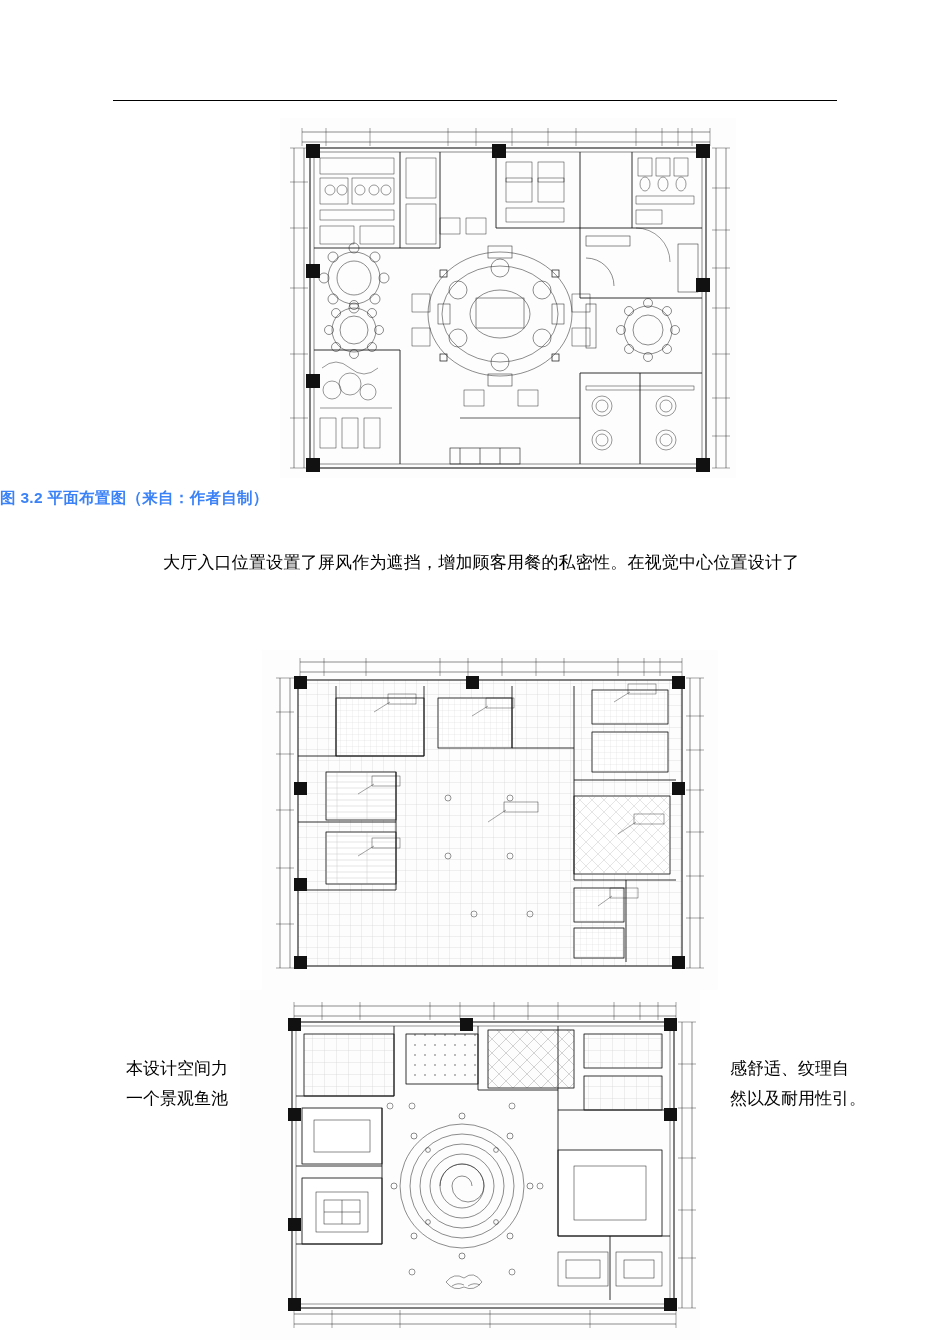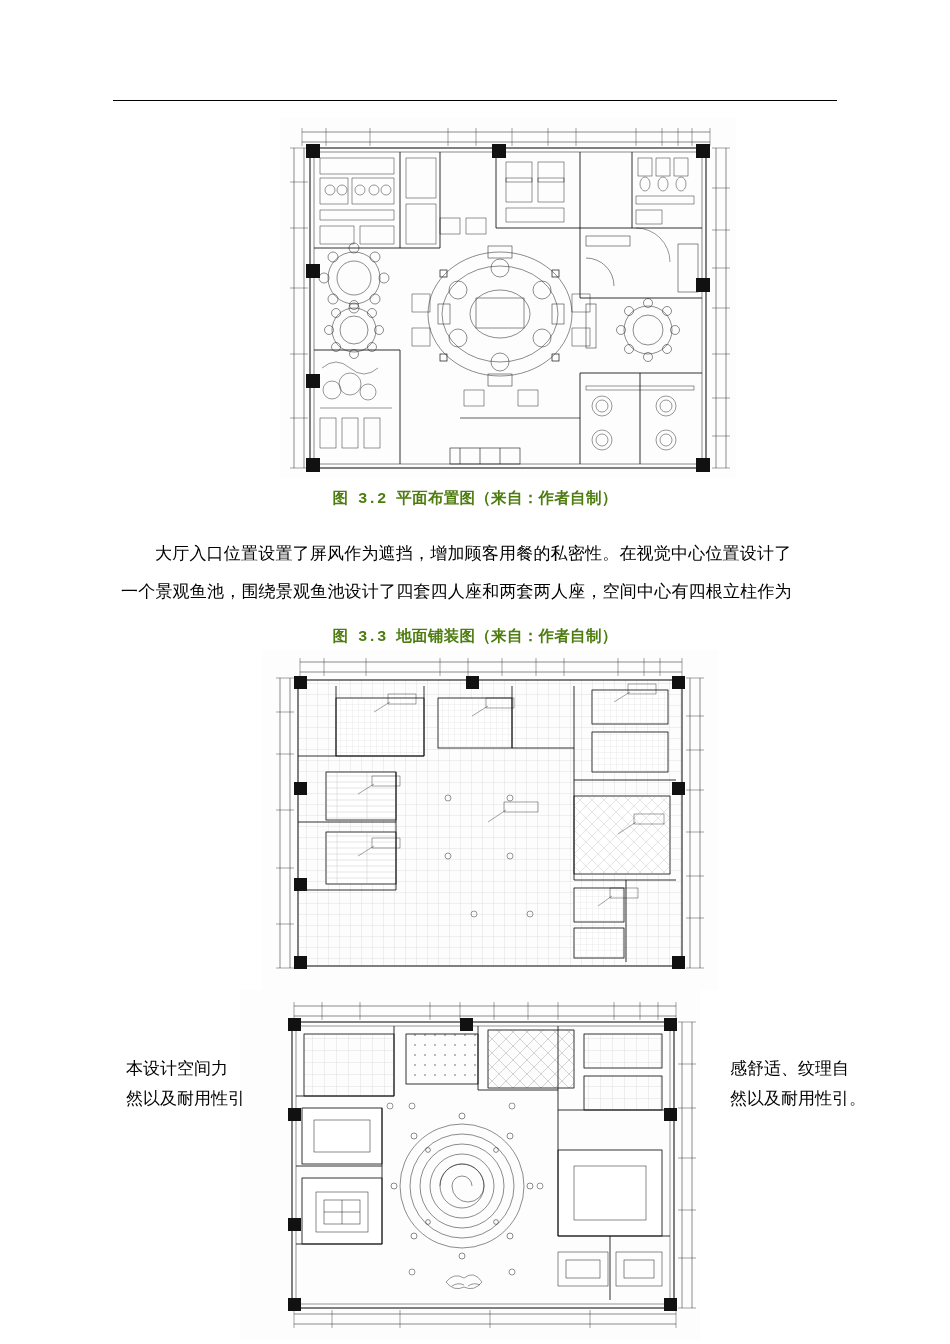--- a/index.html
+++ b/index.html
@@ -28,38 +28,37 @@
   }
 
   
   .figure {
     position: absolute;
     background: #fdfdfd;
   }
   .fig-caption {
     position: absolute;
     width: 100%;
-    text-align: center;
-    font-family: Liberation Mono, monospace;
+    font-family: Liberation Sans, sans-serif;
     font-size: 15.5px;
     font-weight: bold;
-    color: #4d7c0f;
+    color: #3b82f6;
     letter-spacing: 0.3px;
   }
 
   
   .para {
     position: absolute;
     font-size: 17px;
     line-height: 30px;
     color: #000;
     text-align: justify;
     letter-spacing: 0.2px;
   }
-  .para p { margin: 8px; font-family: Liberation Mono, monospace; }
+  .para p { margin: 16px; }
   .indent { text-indent: 2em; }
 
   .frag {
     position: absolute;
     font-size: 17px;
     line-height: 30px;
     color: #000;
     white-space: nowrap;
     text-align: center;
   }
@@ -305,24 +304,22 @@
             <line x1="220" y1="330" x2="220" y2="346"></line>
           </g>
         </g>
       </svg>
     </div>
   </div>
   <div class="fig-caption" style="left:0; top:488px;">图 3.2  平面布置图（来自：作者自制）</div>
 
   <div class="para" style="left:113px; top:532px; width:724px;">
     <p class="indent">大厅入口位置设置了屏风作为遮挡，增加顾客用餐的私密性。在视觉中心位置设计了</p>
-    <p>一个景观鱼池，围绕景观鱼池设计了四套四人座和两套两人座，空间中心有四根立柱作为</p>
   </div>
 
-  <div class="fig-caption" style="left:0; top:626px;">图 3.3  地面铺装图（来自：作者自制）</div>
 
   <div class="figure" style="left:262px; top:650px; width:456px; height:340px;">
     <div class="cad">
       <svg viewBox="0 0 456 340" width="456" height="340" xmlns="http://www.w3.org/2000/svg">
         <defs>
           <pattern id="tile600" width="11" height="11" patternUnits="userSpaceOnUse">
             <path d="M11 0 L0 0 0 11" fill="none" stroke="#b9b9b9" stroke-width="0.4"></path>
           </pattern>
           <pattern id="tileSmall" width="6" height="6" patternUnits="userSpaceOnUse">
             <path d="M6 0 L0 0 0 6" fill="none" stroke="#c2c2c2" stroke-width="0.35"></path>
@@ -602,16 +599,16 @@
             <line x1="318" y1="246" x2="430" y2="246"></line>
             <line x1="370" y1="246" x2="370" y2="310"></line>
           </g>
         </g>
       </svg>
     </div>
   </div>
 
   <div class="frag" style="left:126px; top:1054px;">本设计空间力</div>
   <div class="frag" style="left:730px; top:1054px;font-family:Liberation Serif, serif;">感舒适、纹理自</div>
-  <div class="frag" style="left:126px; top:1084px;">然以及耐用性引</div>
+  <div class="frag" style="left:126px; top:1084px;">一个景观鱼池</div>
   <div class="frag" style="left:730px; top:1084px;">然以及耐用性引。</div>
 
 </div>
 
 </body></html>

